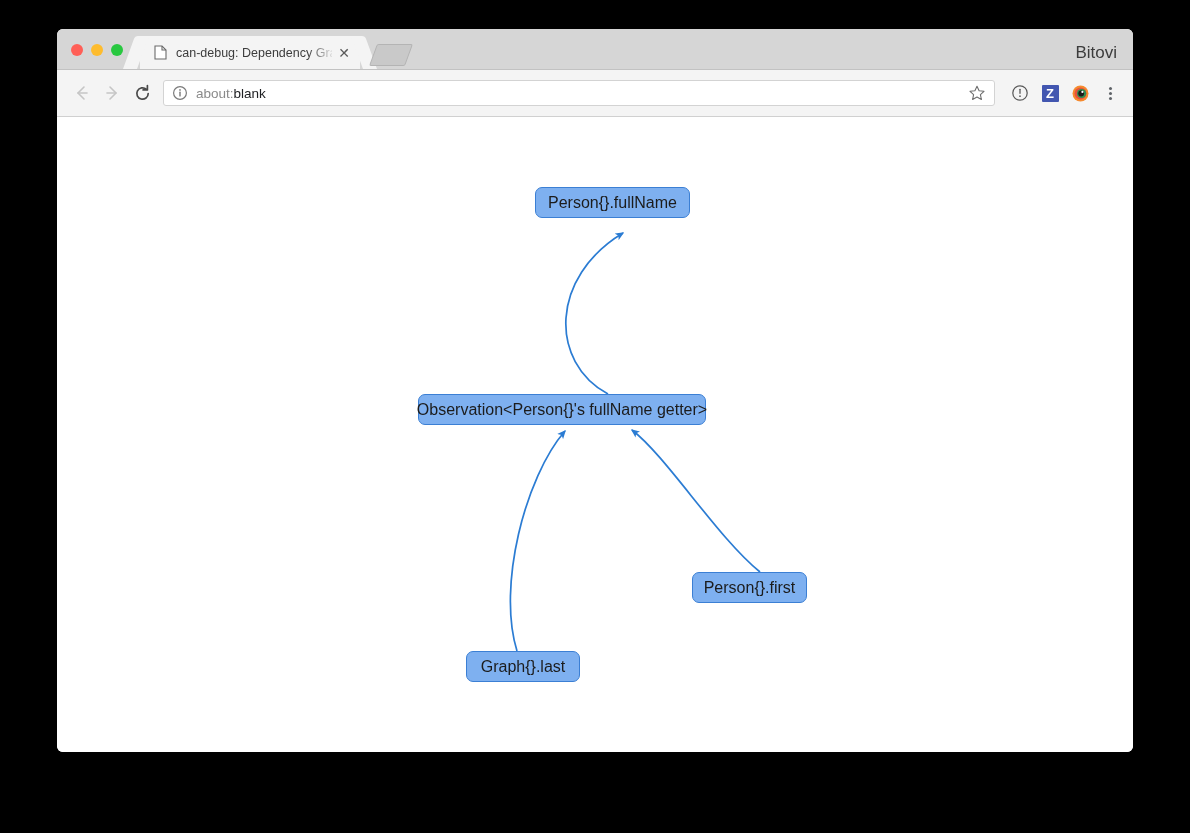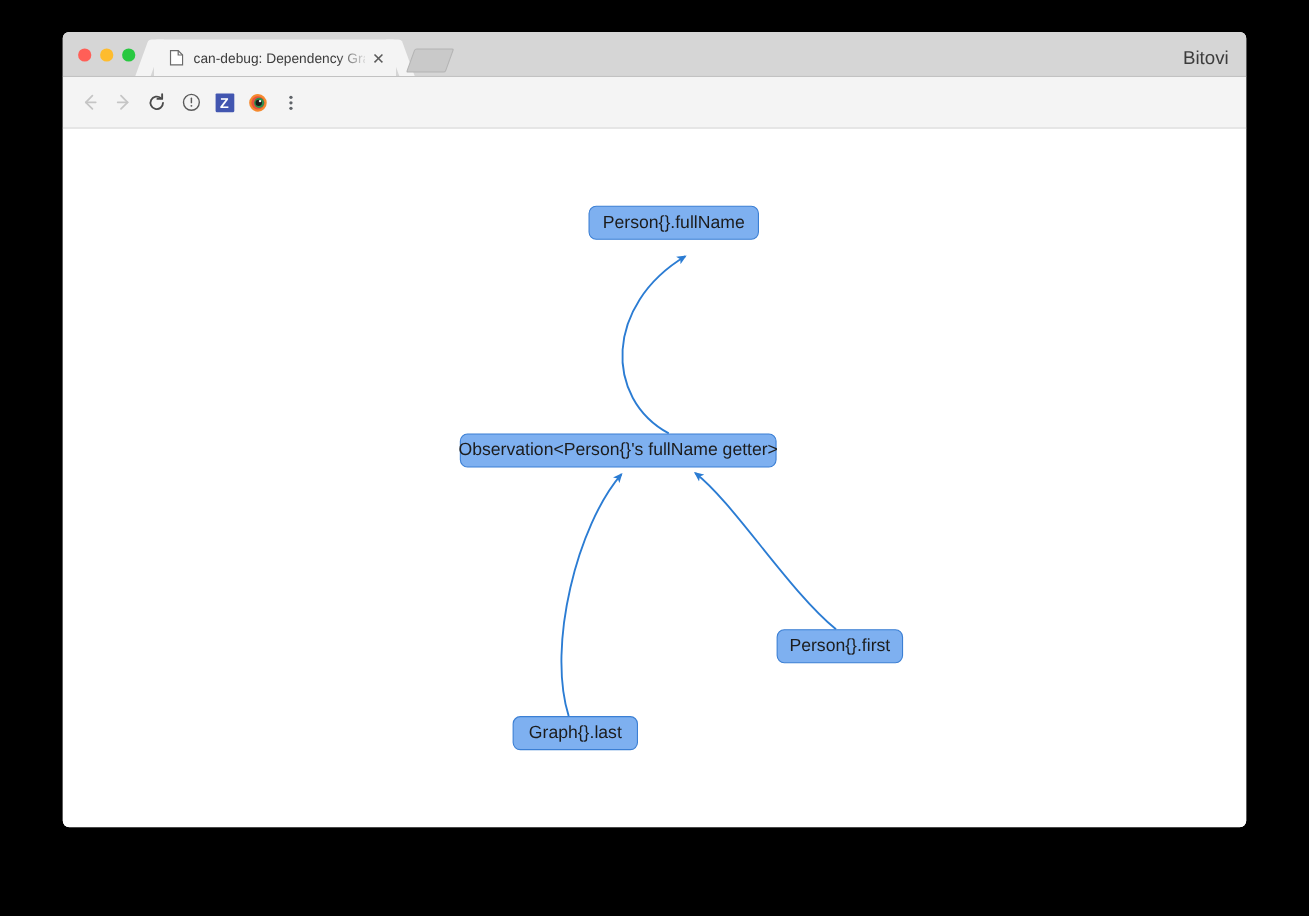--- a/index.html
+++ b/index.html
@@ -241,20 +241,21 @@
     display: block;
   }
 
   
   .page-content {
     position: relative;
     width: 100%;
     height: 635px;
     background: #ffffff;
     overflow: hidden;
+    padding-left: 28px;
   }
 
   .graph-svg {
     position: absolute;
     left: 0;
     top: 0;
     width: 1076px;
     height: 635px;
   }
 
@@ -285,21 +286,20 @@
     left: 361px;
     top: 277px;
     width: 288px;
     height: 31px;
   }
   #node-first {
     left: 635px;
     top: 455px;
     width: 115px;
     height: 31px;
-    margin-left: 14px;
   }
   #node-last {
     left: 409px;
     top: 534px;
     width: 114px;
     height: 31px;
   }
 </style>
 </head>
 <body>
@@ -348,20 +348,35 @@
         </svg>
       </div>
 
       <div class="nav-btn">
         <svg width="19" height="19" viewBox="0 0 19 19">
           <path d="M15.2 9.5 a5.7 5.7 0 1 1 -1.9 -4.25" fill="none" stroke="#4a4a4a" stroke-width="1.7" stroke-linecap="round"></path>
           <path d="M14.4 1.6 L14.4 5.9 L10.1 5.9" fill="none" stroke="#4a4a4a" stroke-width="1.7" stroke-linecap="round" stroke-linejoin="round"></path>
         </svg>
       </div>
 
+      <div class="omnibox">
+        <span class="omnibox-info">
+          <svg width="16" height="16" viewBox="0 0 16 16">
+            <circle cx="8" cy="8" r="6.4" fill="none" stroke="#7a7a7a" stroke-width="1.2"></circle>
+            <circle cx="8" cy="4.9" r="0.85" fill="#7a7a7a"></circle>
+            <rect x="7.3" y="6.6" width="1.4" height="5" rx="0.6" fill="#7a7a7a"></rect>
+          </svg>
+        </span>
+        <span class="omnibox-url" title="about:blank"><span class="url-scheme">about:</span><span>blank</span></span>
+        <span class="omnibox-star">
+          <svg width="18" height="18" viewBox="0 0 18 18">
+            <path d="M9 2.2 L11.1 6.7 L16 7.3 L12.4 10.7 L13.4 15.5 L9 13.1 L4.6 15.5 L5.6 10.7 L2 7.3 L6.9 6.7 Z" fill="none" stroke="#6e6e6e" stroke-width="1.1" stroke-linejoin="round"></path>
+          </svg>
+        </span>
+      </div>
 
       <div class="toolbar-icon">
         <svg width="18" height="18" viewBox="0 0 18 18">
           <circle cx="9" cy="9" r="7.2" fill="none" stroke="#5a5a5a" stroke-width="1.25"></circle>
           <rect x="8.35" y="4.7" width="1.3" height="5.2" rx="0.6" fill="#5a5a5a"></rect>
           <circle cx="9" cy="12.2" r="0.85" fill="#5a5a5a"></circle>
         </svg>
       </div>
 
       <div class="toolbar-icon">

